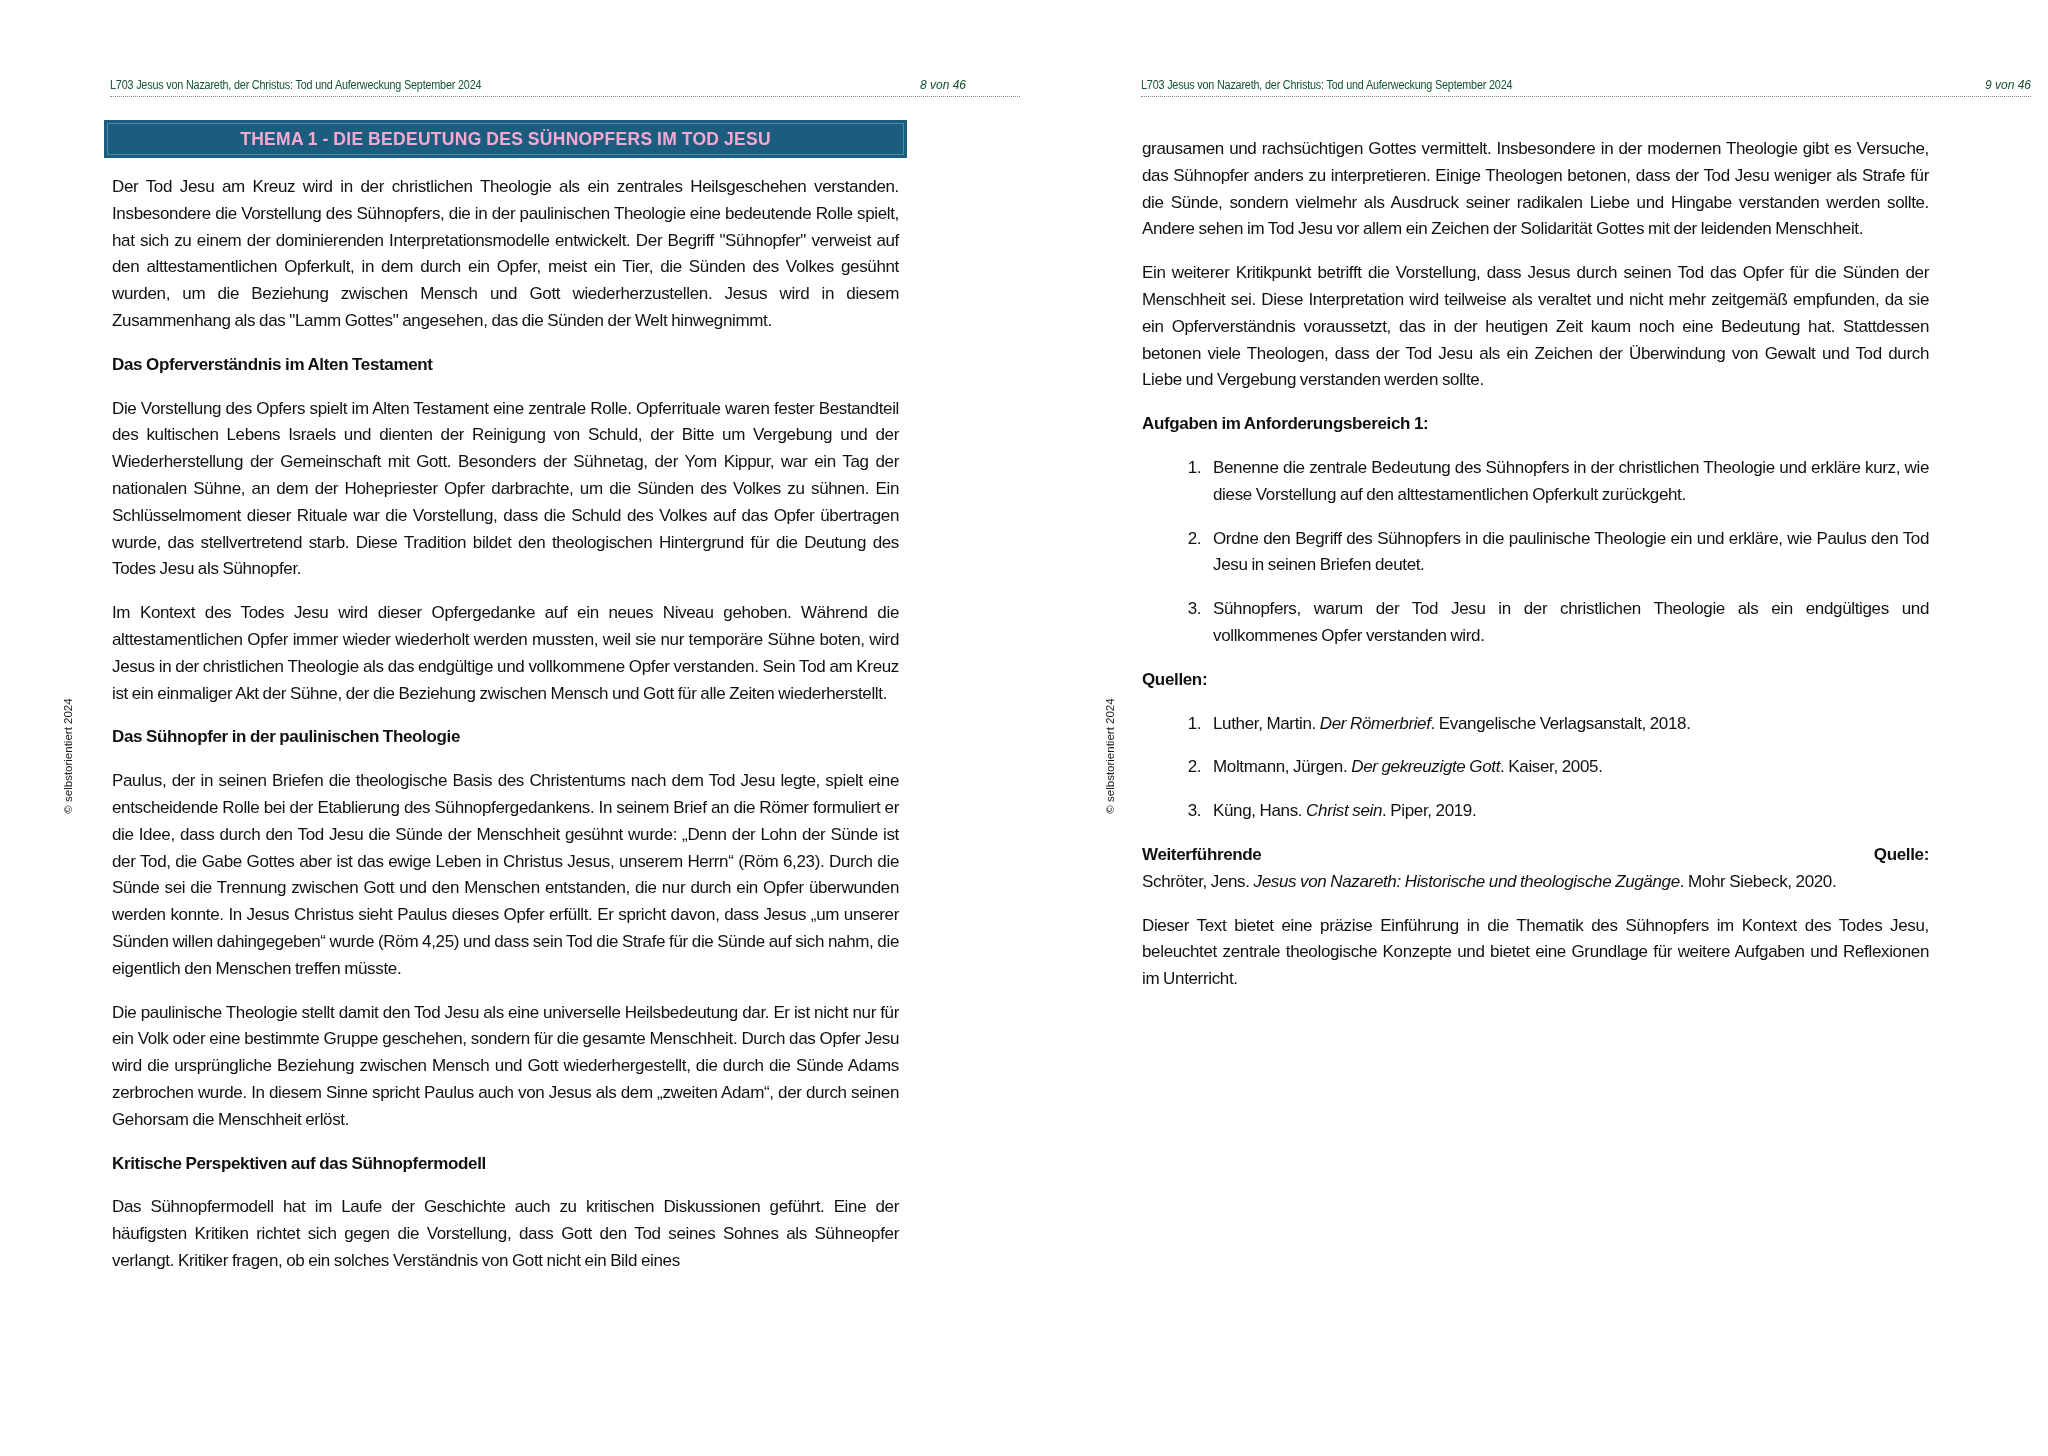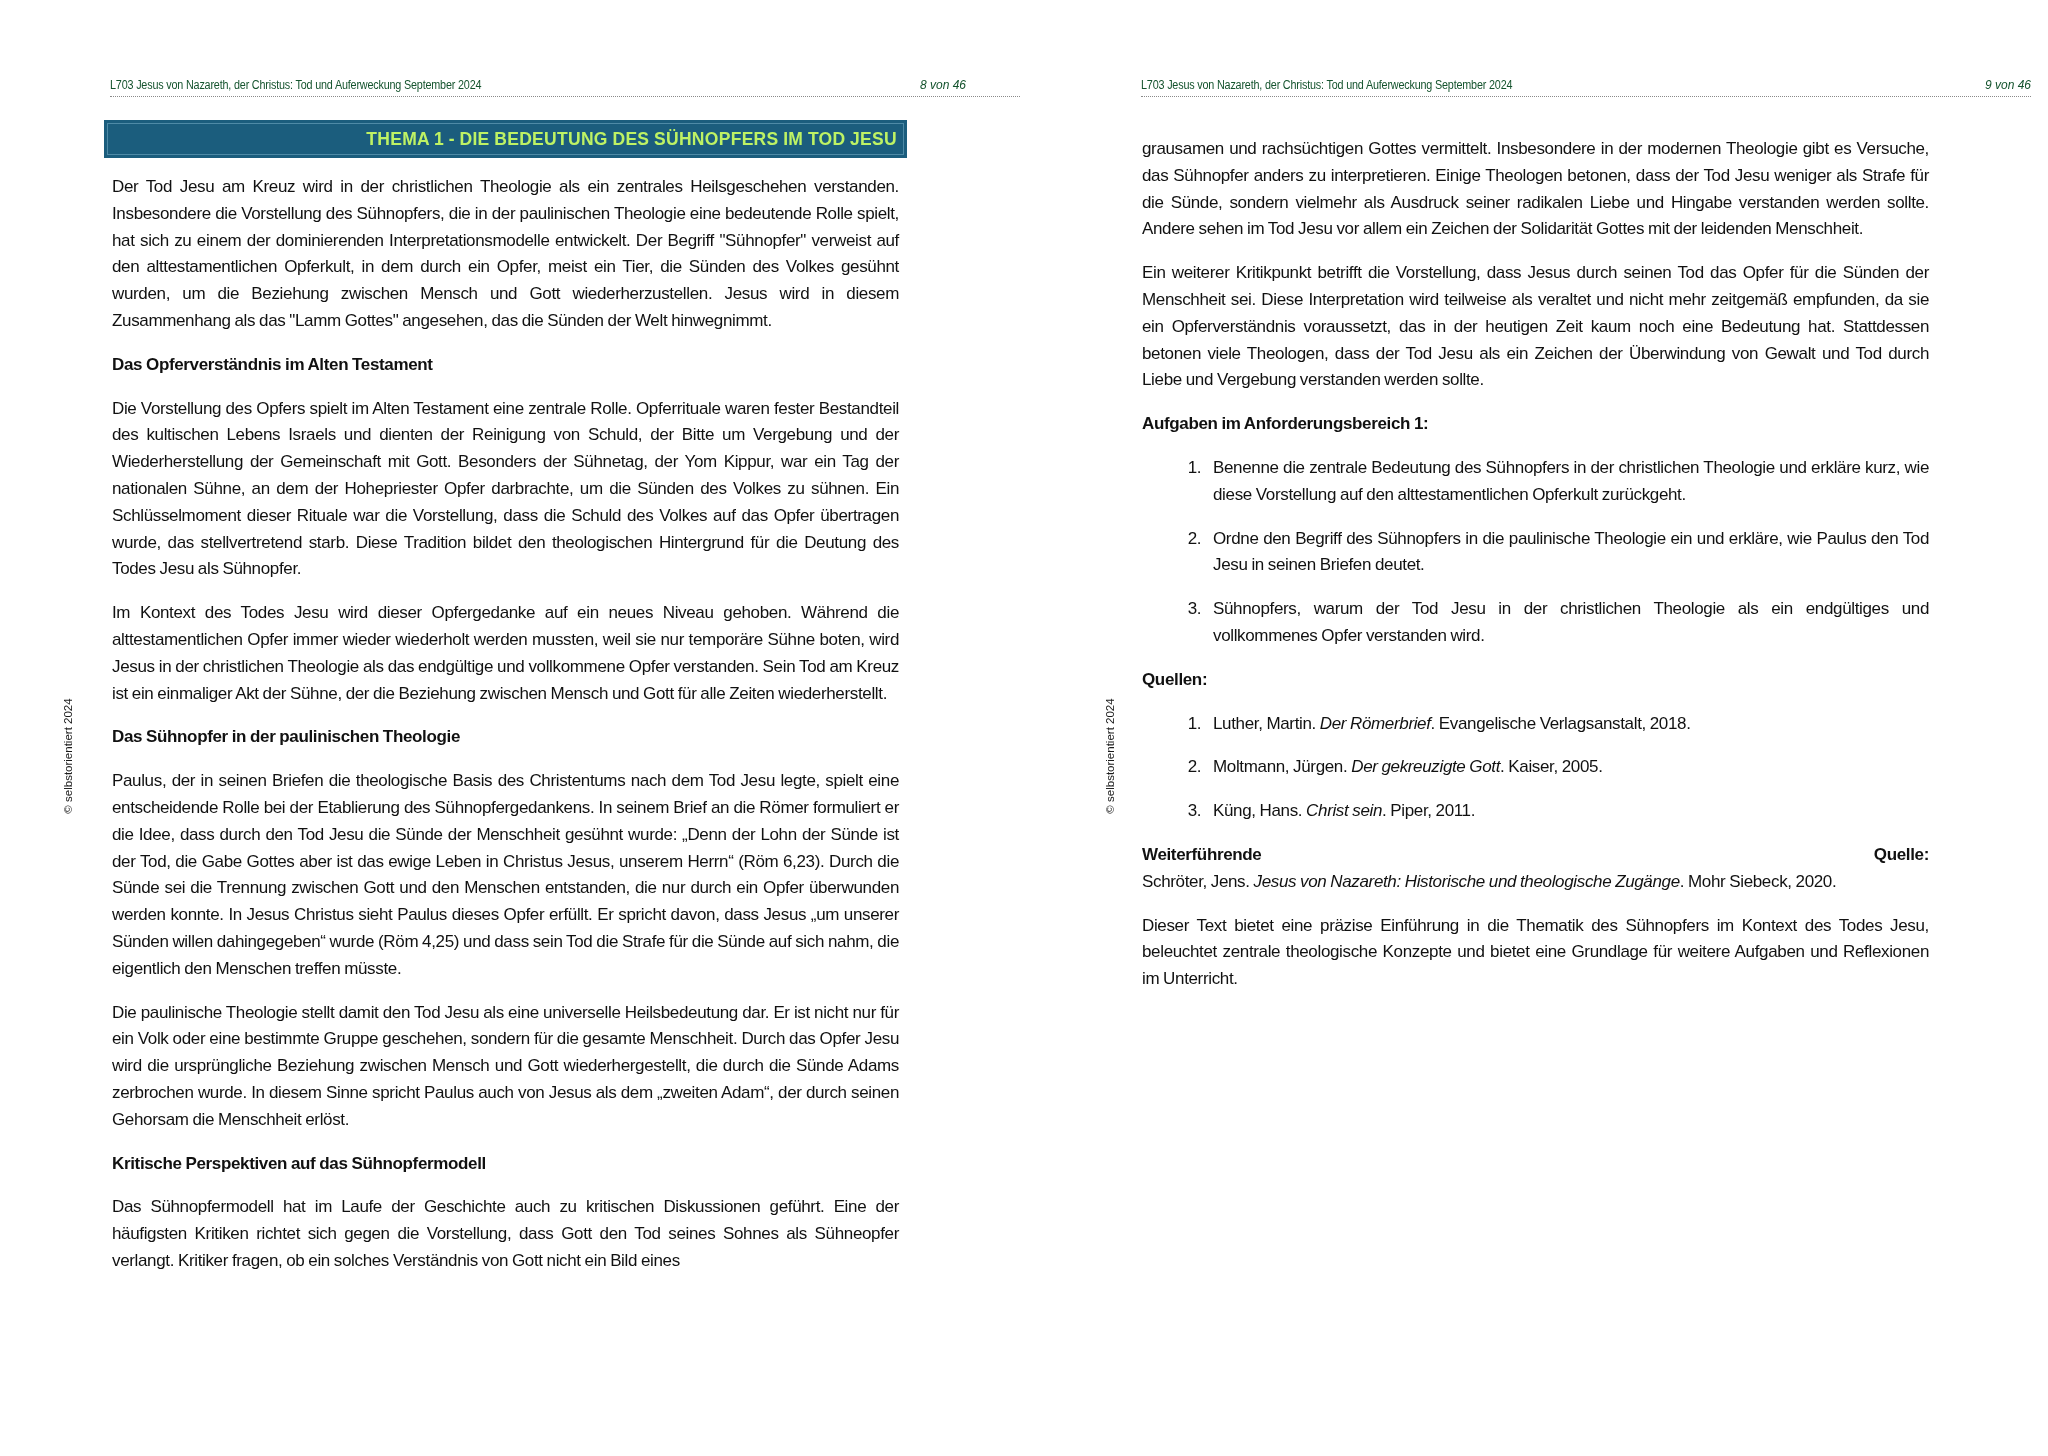--- a/index.html
+++ b/index.html
@@ -76,30 +76,30 @@
       line-height: 26.8px;
       text-align: justify;
       letter-spacing: -0.35px;
       word-spacing: -0.5px;
     }
     .page.left .content { left: 112px; top: 120px; width: 787px; }
     .page.right .content { left: 112px; top: 136px; width: 787px; }
 
     .theme-band {
       background: #1b5d7d;
-      color: #bef264;
+      color: #f9a8d4;
       font-weight: bold;
       font-size: 17.5px;
       letter-spacing: 0.3px;
       padding: 6px 8px 6px 8px;
       margin: 0 -8px 16px -8px;
       border: 2px solid #1b5d7d;
       outline: 1px solid #4e8aa6;
       outline-offset: -4px;
-      text-align: right;
+      text-align: center;
       height: 22px;
       line-height: 22px;
     }
     p {
       margin: 0 0 17px 0;
     }
     h3 {
       margin: 0 0 17px 0;
       font-size: 17px;
       font-weight: bold;
@@ -162,21 +162,21 @@
     <h3>Aufgaben im Anforderungsbereich 1:</h3>
     <ol>
       <li>Benenne die zentrale Bedeutung des Sühnopfers in der christlichen Theologie und erkläre kurz, wie diese Vorstellung auf den alttestamentlichen Opferkult zurückgeht.</li>
       <li>Ordne den Begriff des Sühnopfers in die paulinische Theologie ein und erkläre, wie Paulus den Tod Jesu in seinen Briefen deutet.</li>
       <li>Sühnopfers, warum der Tod Jesu in der christlichen Theologie als ein endgültiges und vollkommenes Opfer verstanden wird.</li>
     </ol>
     <h3>Quellen:</h3>
     <ol class="sources">
       <li><span>Luther, Martin.</span> <em>Der Römerbrief</em><span>. Evangelische Verlagsanstalt, 2018.</span></li>
       <li><span>Moltmann, Jürgen.</span> <em>Der gekreuzigte Gott</em><span>. Kaiser, 2005.</span></li>
-      <li><span>Küng, Hans.</span> <em>Christ sein</em><span>. Piper, 2011.</span></li>
+      <li><span>Küng, Hans.</span> <em>Christ sein</em><span>. Piper, 2019.</span></li>
     </ol>
     <div class="further-head">
       <span>Weiterführende</span>
       <span>Quelle:</span>
     </div>
     <p class="further-ref"><span>Schröter, Jens.</span> <em>Jesus von Nazareth: Historische und theologische Zugänge</em><span>. Mohr Siebeck, 2020.</span></p>
     <p>Dieser Text bietet eine präzise Einführung in die Thematik des Sühnopfers im Kontext des Todes Jesu, beleuchtet zentrale theologische Konzepte und bietet eine Grundlage für weitere Aufgaben und Reflexionen im Unterricht.</p>
   </div>
 </div>
 

